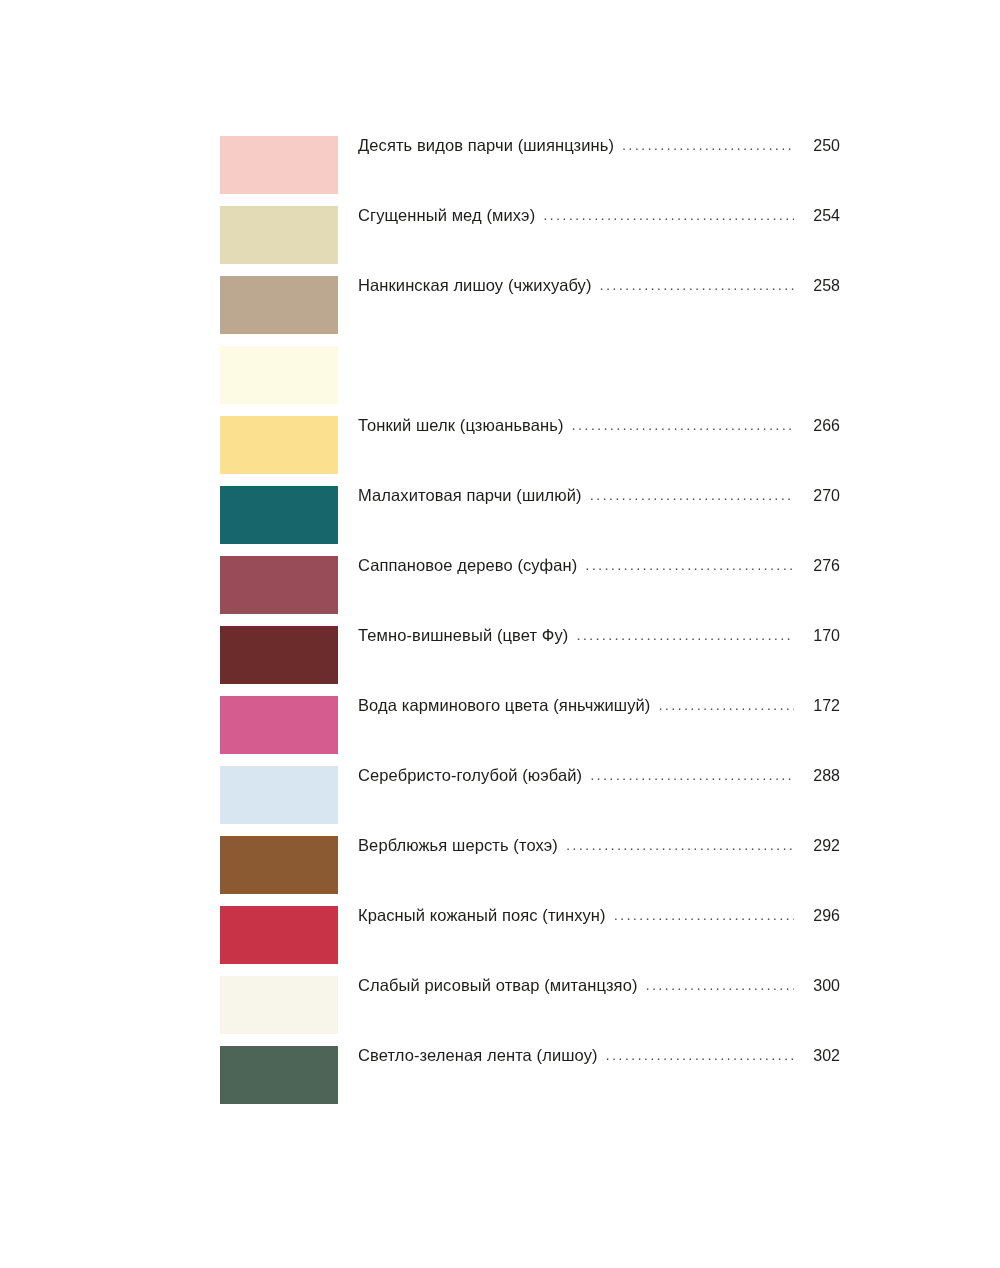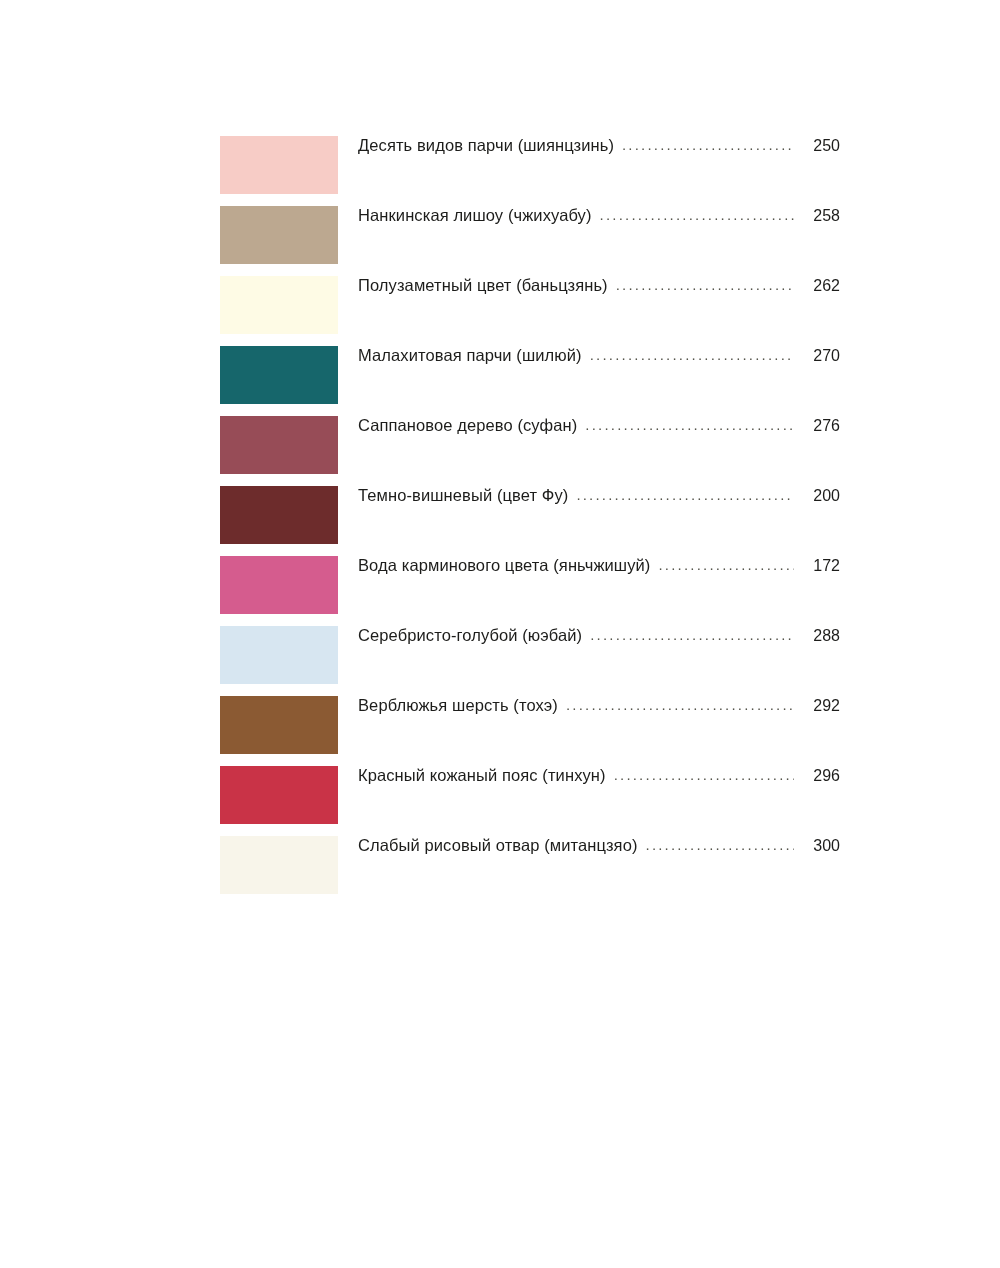--- a/index.html
+++ b/index.html
@@ -94,33 +94,44 @@
   <div class="toc-list" id="toc-list">
       <div class="toc-row">
     <span class="swatch" style="background: rgb(247, 204, 198);"></span>
     <span class="entry">
       <span class="entry-title">Десять видов парчи (шиянцзинь)</span>
       <span class="leader"></span>
       <span class="page-num">250</span>
     </span>
   </div>
       <div class="toc-row">
+    <span class="swatch" style="background: rgb(227, 218, 182);"></span>
+    <span class="entry">
+      <span class="entry-title">Сгущенный мед (михэ)</span>
+      <span class="leader"></span>
+      <span class="page-num">254</span>
+    </span>
+  </div>
+      <div class="toc-row">
     <span class="swatch" style="background: rgb(188, 168, 144);"></span>
     <span class="entry">
       <span class="entry-title">Нанкинская лишоу (чжихуабу)</span>
       <span class="leader"></span>
       <span class="page-num">258</span>
     </span>
   </div>
       <div class="toc-row">
     <span class="swatch" style="background: rgb(254, 251, 229);"></span>
-    <span class="entry">
-      <span class="entry-title">Полузаметный цвет (баньцзянь)</span>
-      <span class="leader"></span>
-      <span class="page-num">262</span>
+  </div>
+      <div class="toc-row">
+    <span class="swatch" style="background: rgb(250, 224, 143);"></span>
+    <span class="entry">
+      <span class="entry-title">Тонкий шелк (цзюаньвань)</span>
+      <span class="leader"></span>
+      <span class="page-num">266</span>
     </span>
   </div>
       <div class="toc-row">
     <span class="swatch" style="background: rgb(22, 102, 107);"></span>
     <span class="entry">
       <span class="entry-title">Малахитовая парчи (шилюй)</span>
       <span class="leader"></span>
       <span class="page-num">270</span>
     </span>
   </div>
@@ -130,21 +141,21 @@
       <span class="entry-title">Саппановое дерево (суфан)</span>
       <span class="leader"></span>
       <span class="page-num">276</span>
     </span>
   </div>
       <div class="toc-row">
     <span class="swatch" style="background: rgb(109, 44, 44);"></span>
     <span class="entry">
       <span class="entry-title">Темно-вишневый (цвет Фу)</span>
       <span class="leader"></span>
-      <span class="page-num">200</span>
+      <span class="page-num">170</span>
     </span>
   </div>
       <div class="toc-row">
     <span class="swatch" style="background: rgb(213, 92, 142);"></span>
     <span class="entry">
       <span class="entry-title">Вода карминового цвета (яньчжишуй)</span>
       <span class="leader"></span>
       <span class="page-num">172</span>
     </span>
   </div>
@@ -171,16 +182,24 @@
       <span class="leader"></span>
       <span class="page-num">296</span>
     </span>
   </div>
       <div class="toc-row">
     <span class="swatch" style="background: rgb(248, 245, 234);"></span>
     <span class="entry">
       <span class="entry-title">Слабый рисовый отвар (митанцзяо)</span>
       <span class="leader"></span>
       <span class="page-num">300</span>
+    </span>
+  </div>
+      <div class="toc-row">
+    <span class="swatch" style="background: rgb(76, 101, 87);"></span>
+    <span class="entry">
+      <span class="entry-title">Светло-зеленая лента (лишоу)</span>
+      <span class="leader"></span>
+      <span class="page-num">302</span>
     </span>
   </div>
     </div>
 </div>
 
 </body></html>

